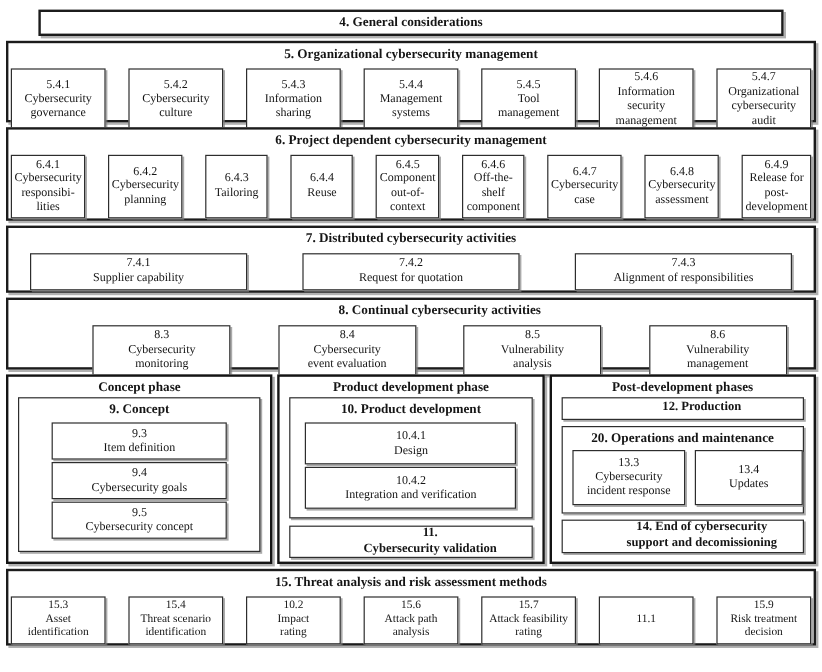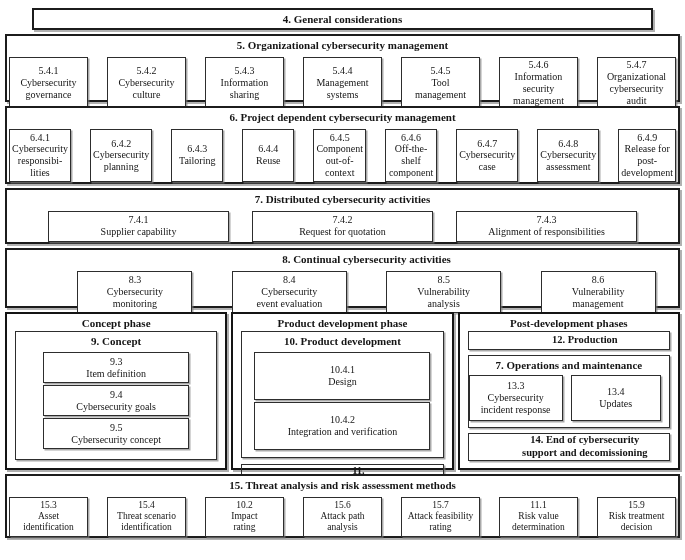--- a/index.html
+++ b/index.html
@@ -13,21 +13,21 @@
   .band {
     box-sizing:border-box; background:#fff;
     border:2px solid #1c1c1c;
     box-shadow:2px 2px 0 rgba(125,125,125,0.6);
   }
   .band-title {
     text-align:center; font-weight:bold; font-size:11px;
     line-height:1.25; padding-top:3px;
   }
   .boxrow { display:flex; justify-content:space-evenly; align-items:flex-start; padding:4px 2px 0 2px;gap:19px; }
-  .boxrow.centered { justify-content:center; gap:23px; }
+  .boxrow.centered { justify-content:center; gap:46px; }
   .box {
     box-sizing:border-box; background:#fff;
     border:1px solid #2d2d2d;
     box-shadow:1.5px 1.5px 0 rgba(125,125,125,0.65);
     display:flex; flex-direction:column; justify-content:center;
     text-align:center; font-size:10px; line-height:1.18; padding:2px;
   }
   .lbl { white-space:pre-line; }
   .w88{width:88px} .w68{width:68px} .w181{width:181px} .w115{width:115px}
   .h52{height:52px} .h53{height:53px} .h31{height:31px} .h42{height:42px} .h40{height:40px}
@@ -48,31 +48,31 @@
   }
   .panel-title { text-align:center; font-weight:bold; font-size:11px; padding:3px 0 2px 0; }
   .section {
     box-sizing:border-box; margin:0 8px;
     border:1px solid #2d2d2d;
     box-shadow:1.5px 1.5px 0 rgba(125,125,125,0.65);
     display:flex; flex-direction:column;
   }
   .section-title { text-align:center; font-weight:bold; font-size:11px; padding:3px 0 1px 0; }
   .stack { display:flex; flex-direction:column; align-items:center; gap:2px; padding:4px 0 7px 0; }
-  .w146{width:146px} .w176{width:176px} .w94{width:94px} .w90{width:90px} .h46{height:46px} .h32{height:48px}
+  .w146{width:146px} .w176{width:176px} .w94{width:94px} .w90{width:90px} .h46{height:46px} .h32{height:35px}
   .boldbox {
     box-sizing:border-box; margin:0 8px;
     border:1px solid #2d2d2d;
     box-shadow:1.5px 1.5px 0 rgba(125,125,125,0.65);
     display:flex; align-items:center; justify-content:center;
     text-align:center; font-weight:bold; font-size:10.5px; line-height:1.2;
     white-space:pre-line;
     padding-left:32px;
   }
-  .pairrow { display:flex; justify-content:flex-start; gap:8px; padding:3px 0 6px 0; } .mt5{margin-top:5px} .mt6{margin-top:6px}
+  .pairrow { display:flex; justify-content:flex-end; gap:8px; padding:3px 0 6px 0; } .mt5{margin-top:5px} .mt6{margin-top:6px}
   .h30{height:30px} .h20{height:20px}
   .grow{flex:1}
 </style>
 </head>
 <body>
 
 <div class="sheet">
 
   <div class="band band4">
     <div class="band-title">4. General considerations</div>
@@ -257,21 +257,21 @@
       </div>
       <div class="boldbox h30 mt6">11.
 Cybersecurity validation</div>
       <div style="height:8px"></div>
     </div>
 
     <div class="panel">
       <div class="panel-title">Post-development phases</div>
       <div class="boldbox h20">12. Production</div>
       <div class="section mt5">
-        <div class="section-title">7. Operations and maintenance</div>
+        <div class="section-title">20. Operations and maintenance</div>
         <div class="pairrow">
           <div class="box w94 h46">
             <div>13.3</div>
             <div class="lbl">Cybersecurity
 incident response</div>
           </div>
           <div class="box w90 h46">
             <div>13.4</div>
             <div class="lbl">Updates</div>
           </div>
@@ -306,22 +306,20 @@
         <div class="lbl">Attack path
 analysis</div>
       </div>
       <div class="box w88 h40 f95">
         <div>15.7</div>
         <div class="lbl">Attack feasibility
 rating</div>
       </div>
       <div class="box w88 h40 f95">
         <div>11.1</div>
-        <div class="lbl">Risk value
-determination</div>
       </div>
       <div class="box w88 h40 f95">
         <div>15.9</div>
         <div class="lbl">Risk treatment
 decision</div>
       </div>
     </div>
   </div>
 
 </div>

